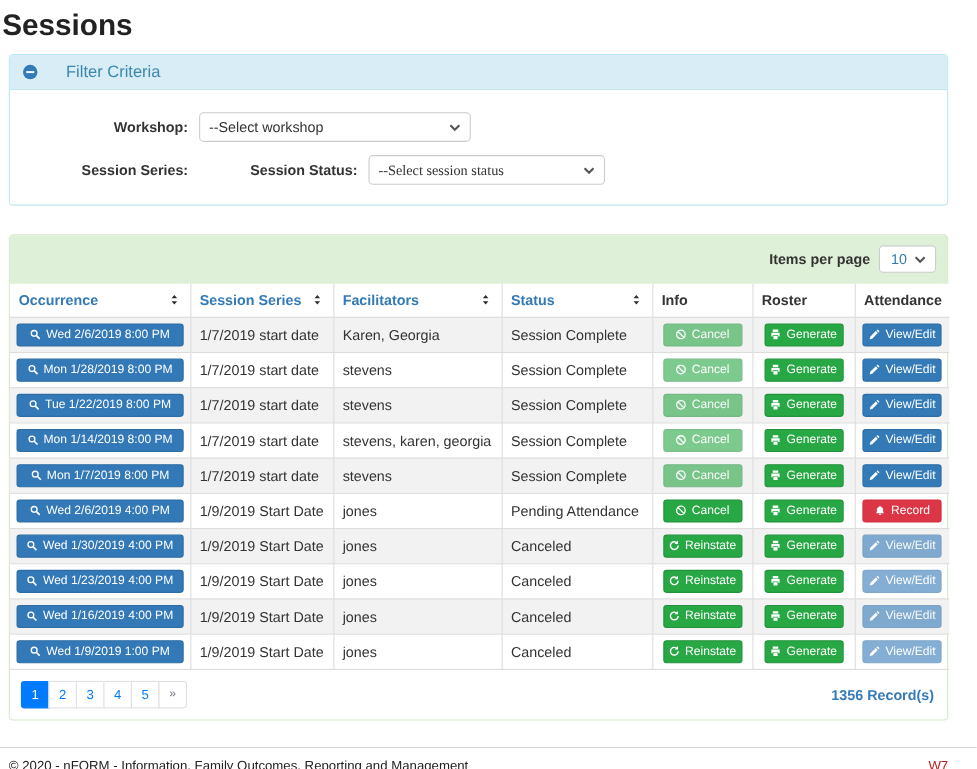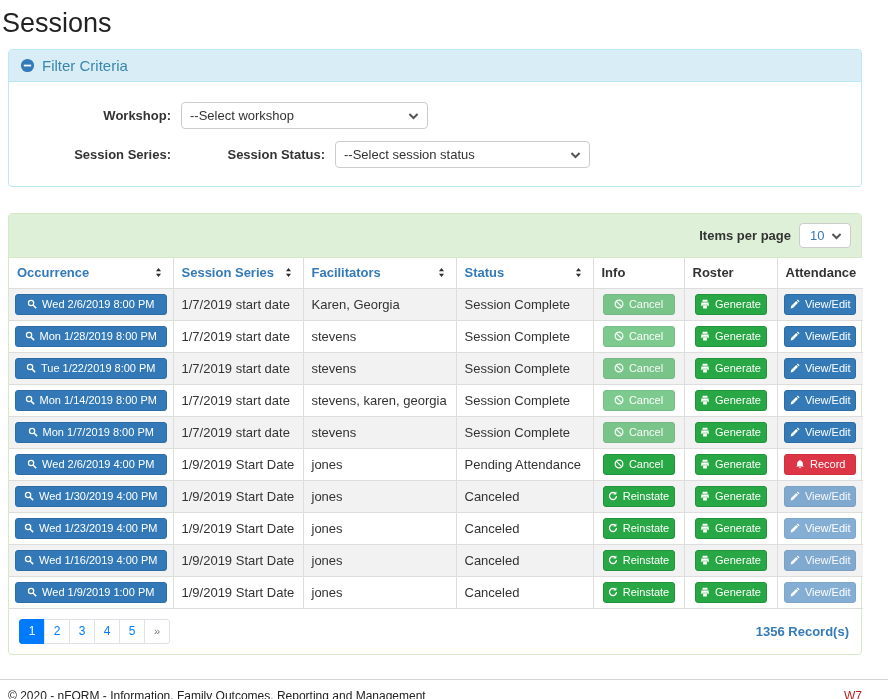--- a/index.html
+++ b/index.html
@@ -5,45 +5,45 @@
   * { box-sizing: border-box; }
   html,body { margin:0; padding:0; background:#fff; }
   body {
     width:888px;
     font-family:"Liberation Sans", sans-serif;
     color:#333;
     font-size:13px;
   }
   .container { margin:0 26px 0 8px; }
   .page-title {
-    font-size:27px; font-weight:400; color:#222;
+    font-size:27px; font-weight:700; color:#222;
     margin:0; padding:8px 0 10px 2px;
   }
 
   
   .panel-filter { border:1px solid #bce8f1; border-radius:4px; background:#fff; }
   .panel-filter-header {
     background:#d9edf7; color:#3a87ad; font-size:15px;
-    padding:7px 11px; display:flex; align-items:center; gap:7px;
+    padding:7px 11px; display:flex; align-items:center; gap:25px;
     border-bottom:1px solid #bce8f1; border-radius:3px 3px 0 0;
   }
   .panel-filter-header .icon { width:15px; height:15px; }
   .panel-filter-body { padding:16px 14px 18px 14px; }
   .filter-row { display:flex; align-items:center; margin-top:12px; }
   .filter-row:first-child { margin-top:4px; }
   .f-label { width:158px; text-align:right; font-weight:bold; font-size:13px; padding-right:10px; color:#333; }
   .f-label2 { width:146px; margin-left:8px; text-align:right; font-weight:bold; font-size:13px; padding-right:10px; color:#333; }
   .select-wrap { position:relative; display:inline-block; }
   select.form-select {
     appearance:none; -webkit-appearance:none;
     height:27px; font-size:13px; color:#333; background:#fff;
     border:1px solid #ccc; border-radius:4px; padding:0 26px 0 8px;
     font-family:inherit; width:247px;
   }
-  select.form-select.wide { width:255px; }
+  select.form-select.wide { width:215px;font-family:Liberation Serif, serif; }
   .chev { position:absolute; right:8px; top:50%; transform:translateY(-50%); width:13px; height:13px; pointer-events:none; }
   .chev svg, .icon svg { width:100%; height:100%; display:block; }
 
   
   .panel-table { border:1px solid #d6e9c6; border-radius:4px; margin-top:26px; background:#fff; }
   .panel-table-header {
     background:#dff0d8; border-bottom:1px solid #d6e9c6;
     border-radius:3px 3px 0 0;
     padding:9px 10px; display:flex; justify-content:flex-end; align-items:center; gap:8px;
   }

